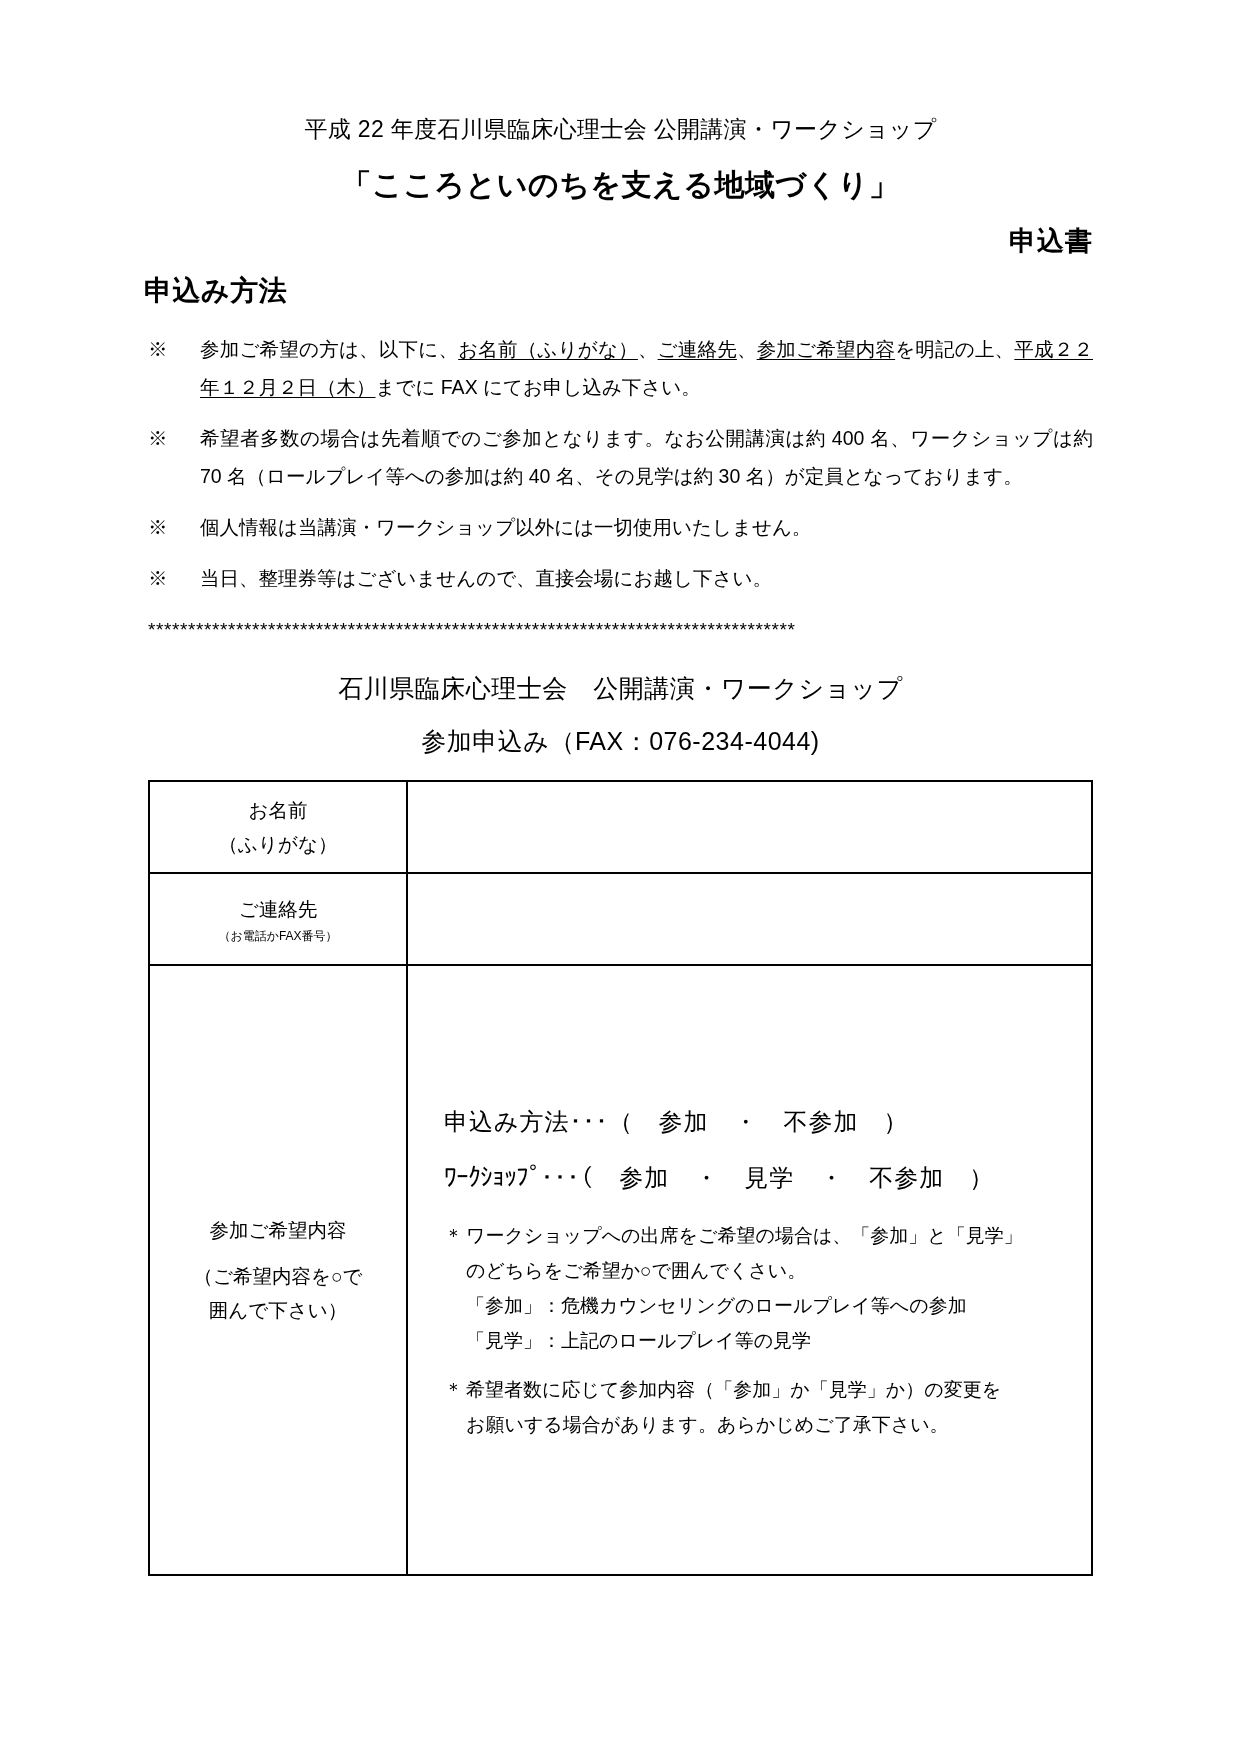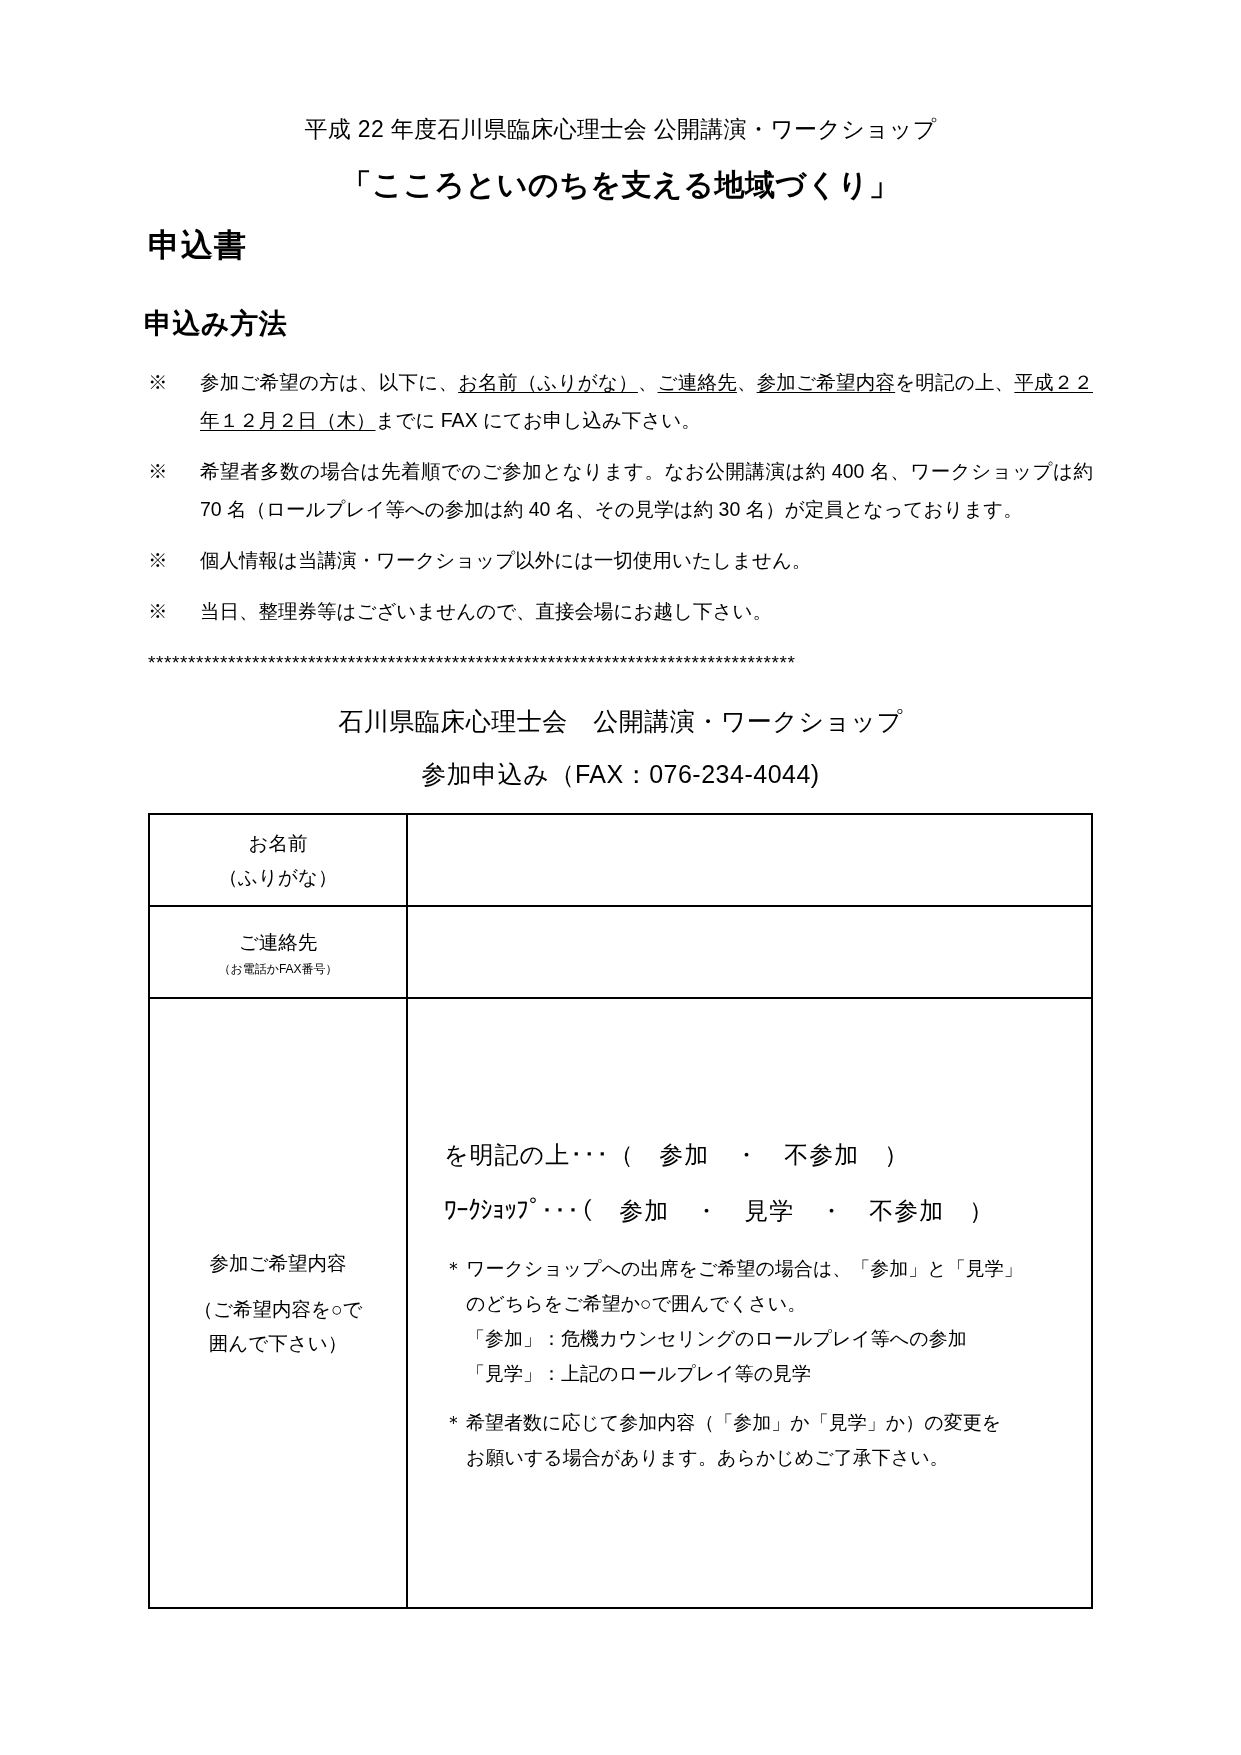--- a/index.html
+++ b/index.html
@@ -32,33 +32,33 @@
   }
   .title-line2 {
     text-align: center;
     font-size: 30px;
     font-weight: bold;
     letter-spacing: 0.5px;
     margin-top: 17px;
     line-height: 1.4;
   }
   .title-line3 {
-    text-align: left;
-    font-size: 32px;
+    text-align: right;
+    font-size: 27px;
     font-weight: bold;
     letter-spacing: 1px;
     margin-top: 17px;
     line-height: 1.4;
   }
 
   .section-heading {
     font-size: 28px;
     font-weight: bold;
     letter-spacing: 0.5px;
-    margin-top: 38px;
+    margin-top: 12px;
     margin-left: -4px;
   }
 
   
   .notes {
     margin-top: 20px;
   }
   .note {
     display: flex;
     align-items: flex-start;
@@ -242,21 +242,21 @@
         <div class="label-stack">
           <div>参加ご希望内容</div>
           <div class="label-gap"></div>
           <div>（ご希望内容を○で</div>
           <div>囲んで下さい）</div>
         </div>
       </td>
       <td class="value-cell">
         <div class="choices">
 
-          <div class="choice-line">を明記の上･･･（　参加　・　不参加　）</div>
+          <div class="choice-line">申込み方法･･･（　参加　・　不参加　）</div>
 
           <div class="choice-line"><span class="ws-label">ﾜｰｸｼｮｯﾌﾟ</span><span>･･･（　参加　・　見学　・　不参加　）</span></div>
 
           <div class="notes-inner">
             <div class="ni">
               <span class="star">＊</span>
               <span class="txt">
                 <div>ワークショップへの出席をご希望の場合は、「参加」と「見学」</div>
                 <div>のどちらをご希望か○で囲んでくさい。</div>
                 <div>「参加」：危機カウンセリングのロールプレイ等への参加</div>

